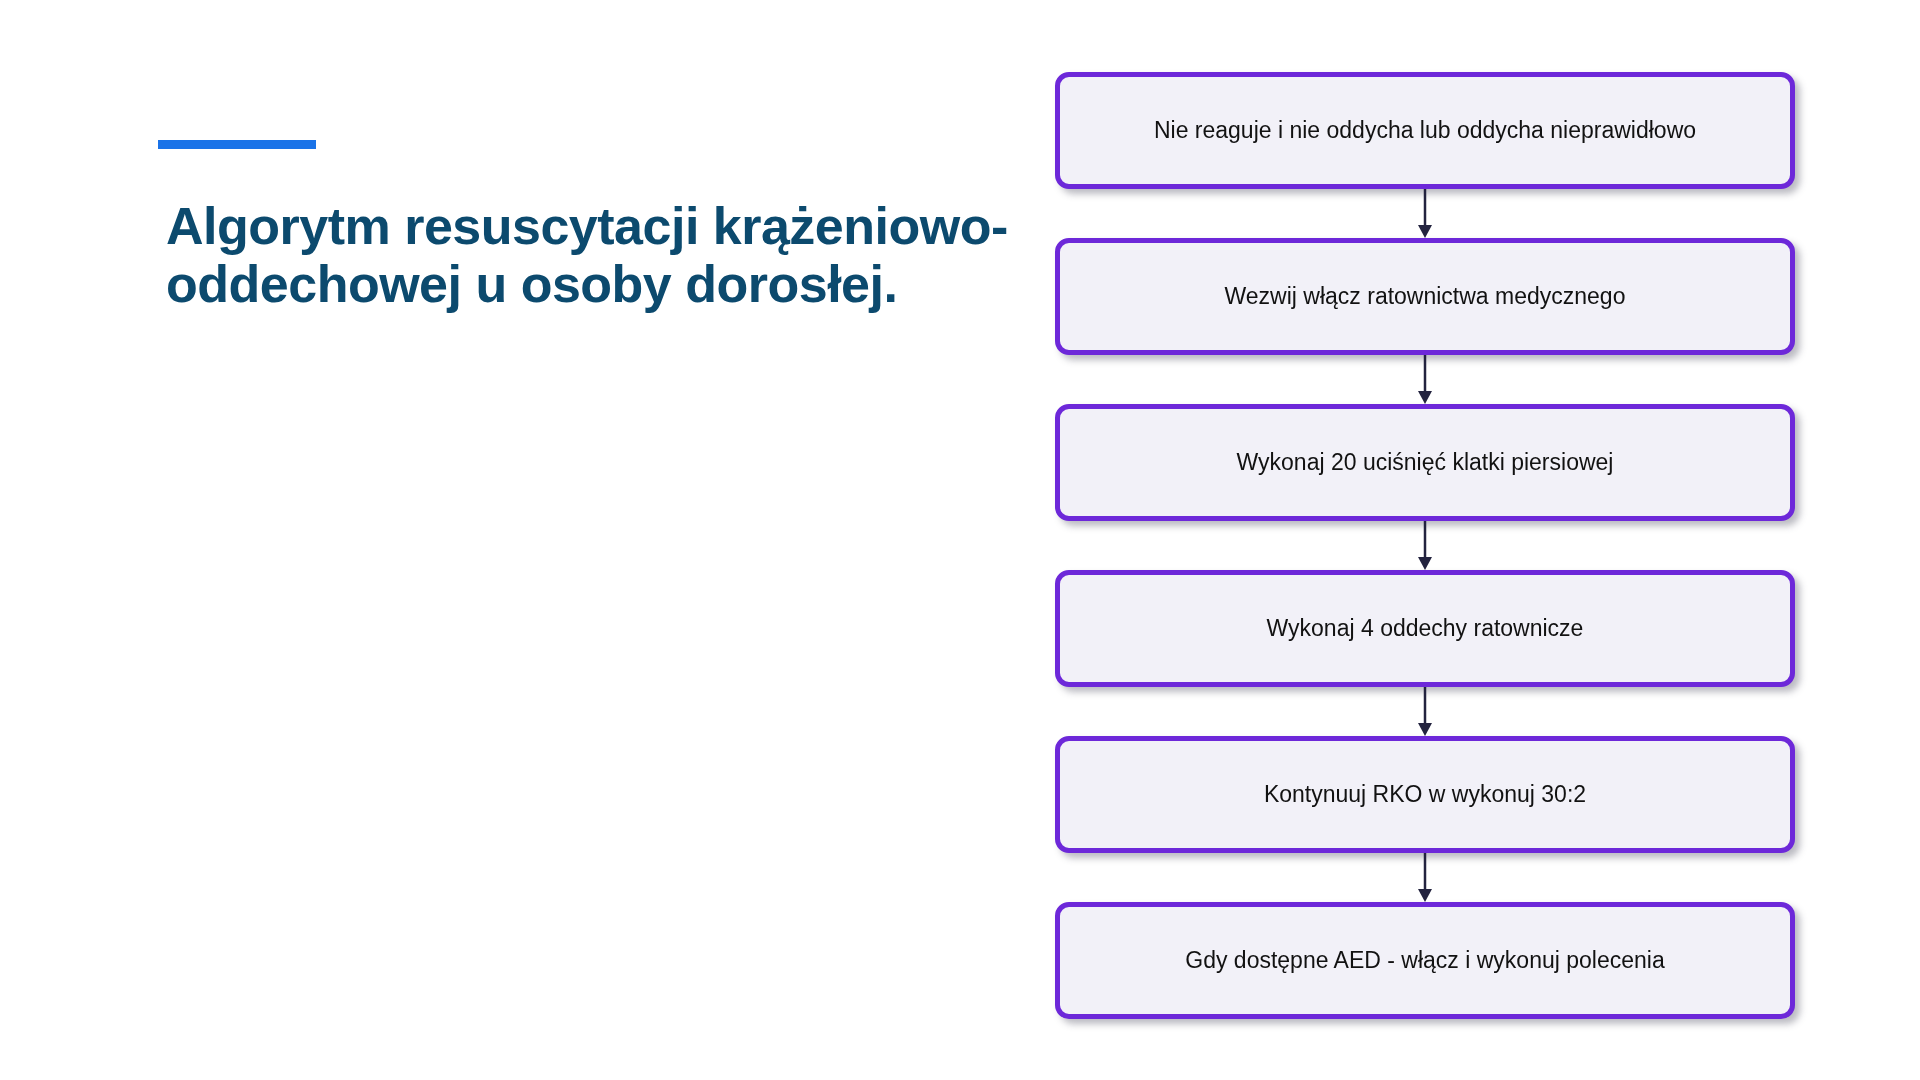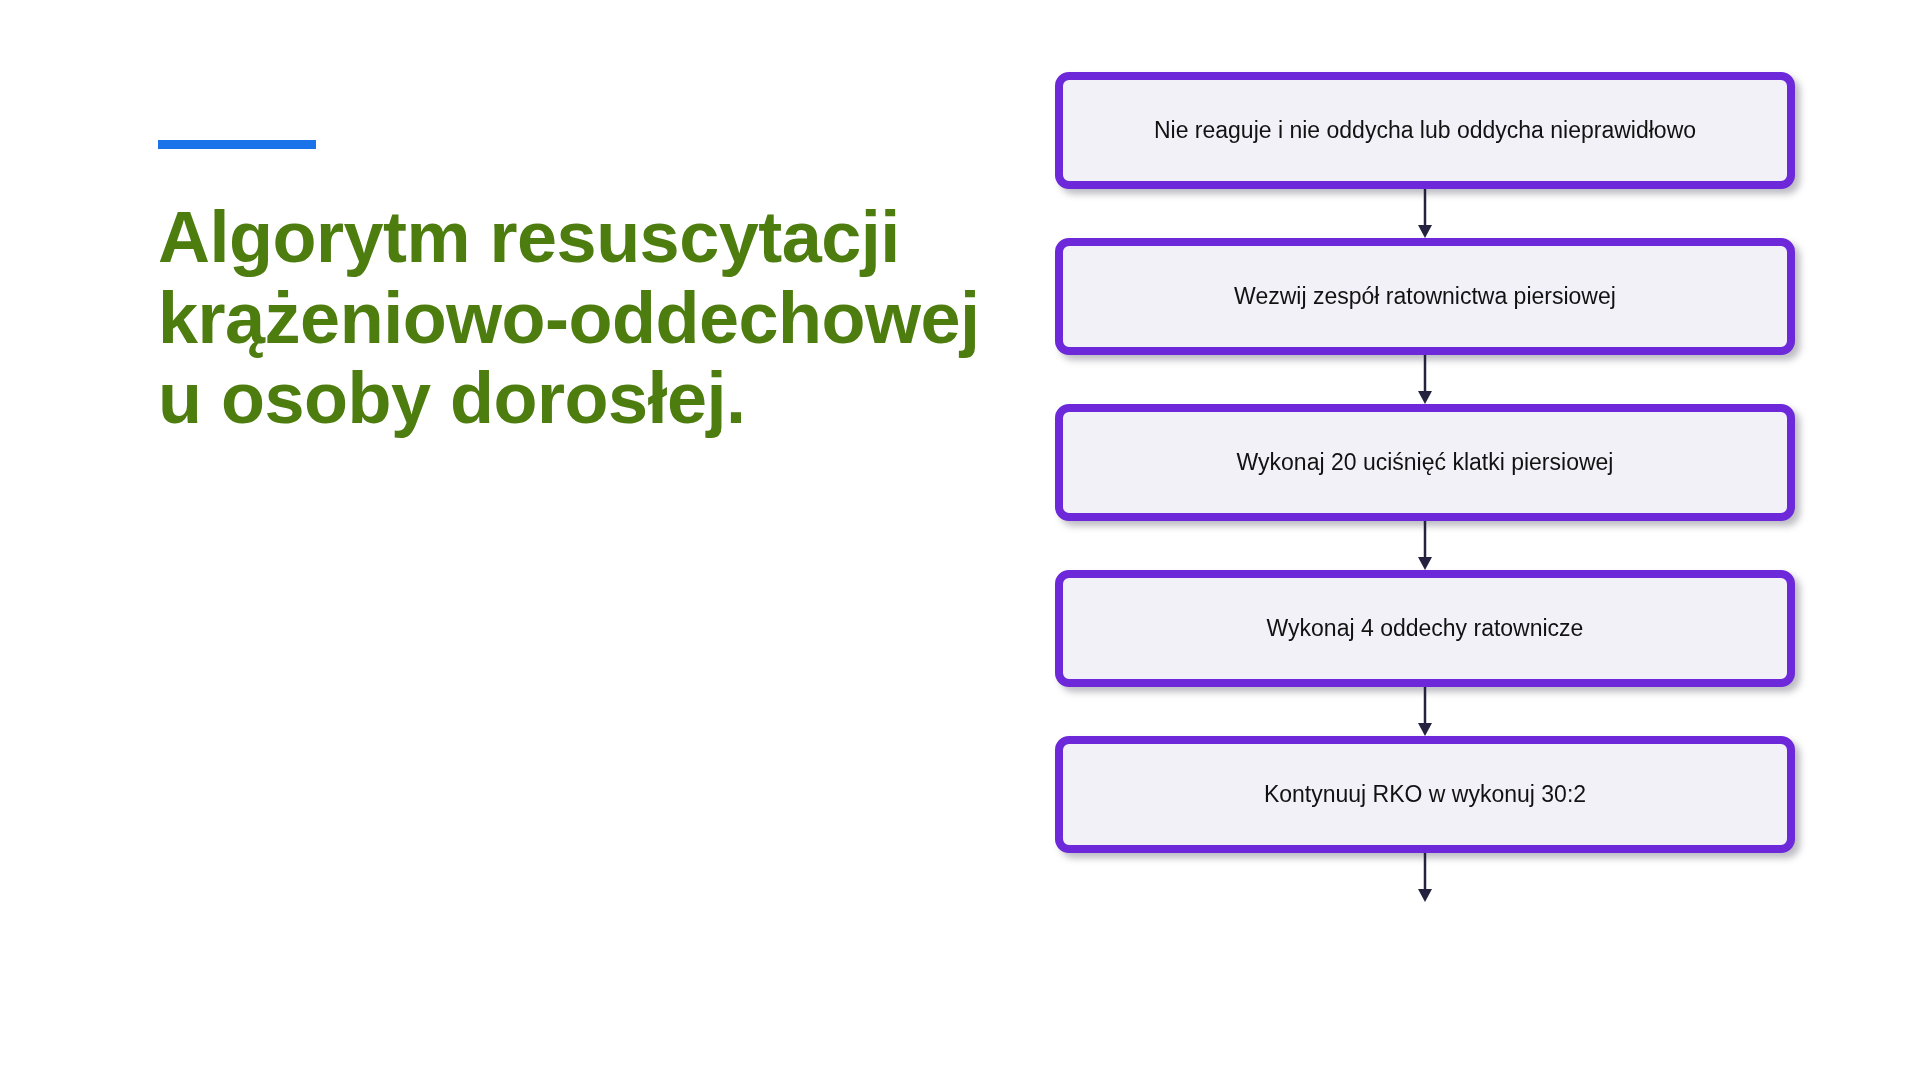--- a/index.html
+++ b/index.html
@@ -22,45 +22,45 @@
     top: 140px;
     width: 880px;
   }
   #accent-bar {
     width: 158px;
     height: 9px;
     background: #1a73e8;
     margin-bottom: 48px;
   }
   #page-title {
-    font-size: 72px;
+    font-size: 52px;
     font-weight: bold;
     line-height: 1.12;
-    color: #4d7c0f;
+    color: #0c4a6e;
     letter-spacing: -0.5px;
     white-space: pre-line;
-    margin: 0;
+    margin: 8px;
   }
 
   
   #flowchart {
     position: absolute;
     left: 1055px;
     top: 72px;
     width: 740px;
   }
   .flow-step {
     position: relative;
   }
   .flow-box {
     width: 740px;
     height: 117px;
     box-sizing: border-box;
     background: #f2f1f8;
-    border: 8px solid #6d28d9;
+    border: 5px solid #6d28d9;
     border-radius: 14px;
     display: flex;
     align-items: center;
     justify-content: center;
     box-shadow: 5px 5px 7px rgba(60, 60, 80, 0.35);
   }
   .flow-box-label {
     font-size: 23px;
     color: #121212;
     line-height: 1.2;
@@ -97,21 +97,21 @@
 
   <div class="flow-connector">
     <svg width="740" height="49" viewBox="0 0 740 49" xmlns="http://www.w3.org/2000/svg" aria-hidden="true">
       <line x1="370" y1="0" x2="370" y2="38" stroke="#23233f" stroke-width="2.5"></line>
       <polygon points="363,36 377,36 370,49" fill="#23233f"></polygon>
     </svg>
   </div>
 
   <div class="flow-step">
     <div class="flow-box">
-      <span class="flow-box-label">Wezwij zespół ratownictwa piersiowej</span>
+      <span class="flow-box-label">Wezwij włącz ratownictwa medycznego</span>
     </div>
   </div>
 
   <div class="flow-connector">
     <svg width="740" height="49" viewBox="0 0 740 49" xmlns="http://www.w3.org/2000/svg" aria-hidden="true">
       <line x1="370" y1="0" x2="370" y2="38" stroke="#23233f" stroke-width="2.5"></line>
       <polygon points="363,36 377,36 370,49" fill="#23233f"></polygon>
     </svg>
   </div>
 
@@ -147,14 +147,19 @@
     </div>
   </div>
 
   <div class="flow-connector">
     <svg width="740" height="49" viewBox="0 0 740 49" xmlns="http://www.w3.org/2000/svg" aria-hidden="true">
       <line x1="370" y1="0" x2="370" y2="38" stroke="#23233f" stroke-width="2.5"></line>
       <polygon points="363,36 377,36 370,49" fill="#23233f"></polygon>
     </svg>
   </div>
 
+  <div class="flow-step">
+    <div class="flow-box">
+      <span class="flow-box-label">Gdy dostępne AED - włącz i wykonuj polecenia</span>
+    </div>
+  </div>
 
 </div>
 
 </body></html>

